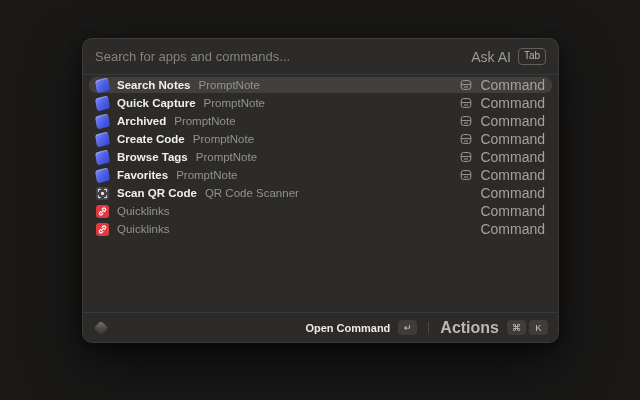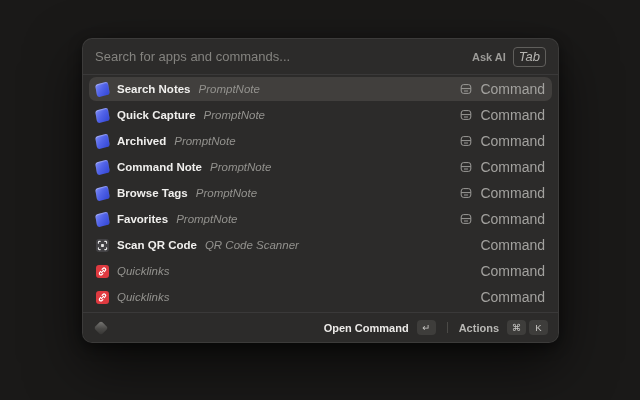--- a/index.html
+++ b/index.html
@@ -33,50 +33,49 @@
     flex: 1; background: transparent; border: none; outline: none;
     color: #e9e8e6; font-size: 13px;
     font-family: "Liberation Sans", sans-serif;
     padding: 0;
   }
   .search-input::placeholder { color: #84837f; }
   .ask-ai {
     display: flex; align-items: center; gap: 7px;
     cursor: default; flex: 0 0 auto;
   }
-  .ask-ai-label { color: #9c9b98; font-size: 11px; font-weight: bold; }
+  .ask-ai-label { color: #9c9b98; font-size: 14px; }
   .keycap-outline {
     border: 1px solid #605f5c; border-radius: 4px;
-    color: #b5b4b1; font-size: 13px; line-height: 1;
+    color: #b5b4b1; font-size: 10px; line-height: 1;
     padding: 2px 5px 3px;
-    font-style: italic;
   }
   .hdivider { height: 1px; flex: 0 0 1px; background: rgba(255,255,255,0.07); }
   
   .list {
     flex: 1 1 auto; overflow: hidden;
     padding: 2px 6px 0;
   }
   .row {
-    height: 24px; margin-bottom: 2px;
+    height: 16px; margin-bottom: 2px;
     display: flex; align-items: center; gap: 8px;
     padding: 0 7px; border-radius: 7px;
     font-size: 11.5px;
   }
   .row.selected { background: #413f3d; }
   .app-icon { flex: 0 0 13px; width: 13px; height: 13px; position: relative; }
   .icon-promptnote {
     border-radius: 3px;
     background: linear-gradient(135deg, #7d8bf5 0%, #5163e8 45%, #3245d4 100%);
     transform: rotate(-14deg) skewX(-4deg);
     box-shadow: inset 0 1px 1px rgba(255,255,255,0.35);
   }
   .icon-svg { display: block; }
   .row-title { color: #f0efed; font-weight: 700; white-space: nowrap; }
-  .row-subtitle { color: #93928e; white-space: nowrap; font-style: italic; }
+  .row-subtitle { color: #93928e; white-space: nowrap; }
   .row-spacer { flex: 1 1 auto; }
   .type-icon { flex: 0 0 12px; height: 12px; display: flex; align-items: center; }
   .row-type { color: #a3a29f; font-size: 14px; white-space: nowrap; }
   .row.partial .row-title, .row.partial .row-subtitle,
   .row.partial .type-icon, .row.partial .row-type { visibility: hidden; }
   
   .footer {
     flex: 0 0 29px; height: 29px;
     display: flex; align-items: center;
     padding: 0 10px; gap: 8px;
@@ -89,21 +88,21 @@
   }
   .footer-spacer { flex: 1 1 auto; }
   .footer-primary-label { color: #eceae8; font-size: 11px; font-weight: 700; }
   .keycap-fill {
     background: #3e3d3b; border-radius: 4px;
     min-width: 11px; height: 15px; padding: 0 4px;
     display: inline-flex; align-items: center; justify-content: center;
     color: #c6c5c2; font-size: 9.5px; line-height: 1;
   }
   .footer-sep { width: 1px; height: 11px; background: #4b4a47; margin: 0 3px; }
-  .footer-actions-label { color: #b9b8b5; font-size: 11px; font-weight: 600; }
+  .footer-actions-label { color: #b9b8b5; font-size: 16px; font-weight: 600; }
   .keys { display: inline-flex; gap: 3px; }
 </style>
 </head>
 <body>
 
 <div class="stage">
   <div class="launcher">
 
     <div class="search-bar">
       <input class="search-input" type="text" placeholder="Search for apps and commands..." style="">
@@ -163,21 +162,21 @@
               <line x1="1.2" y1="5.6" x2="10.8" y2="5.6"></line>
               <line x1="4.4" y1="8" x2="7.6" y2="8" stroke-linecap="round"></line>
             </g>
           </svg>
         </span>
         <span class="row-type">Command</span>
       </div>
         <div class="row">
         <div class="app-icon icon-promptnote"></div>
 
-        <span class="row-title">Command Note</span>
+        <span class="row-title">Create Code</span>
         <span class="row-subtitle">PromptNote</span>
         <span class="row-spacer"></span>
         <span class="type-icon">
           <svg width="12" height="12" viewBox="0 0 12 12">
             <g fill="none" stroke="#9b9a97" stroke-width="1">
               <rect x="1.2" y="1.6" width="9.6" height="8.8" rx="2.4"></rect>
               <line x1="1.2" y1="5.6" x2="10.8" y2="5.6"></line>
               <line x1="4.4" y1="8" x2="7.6" y2="8" stroke-linecap="round"></line>
             </g>
           </svg>

